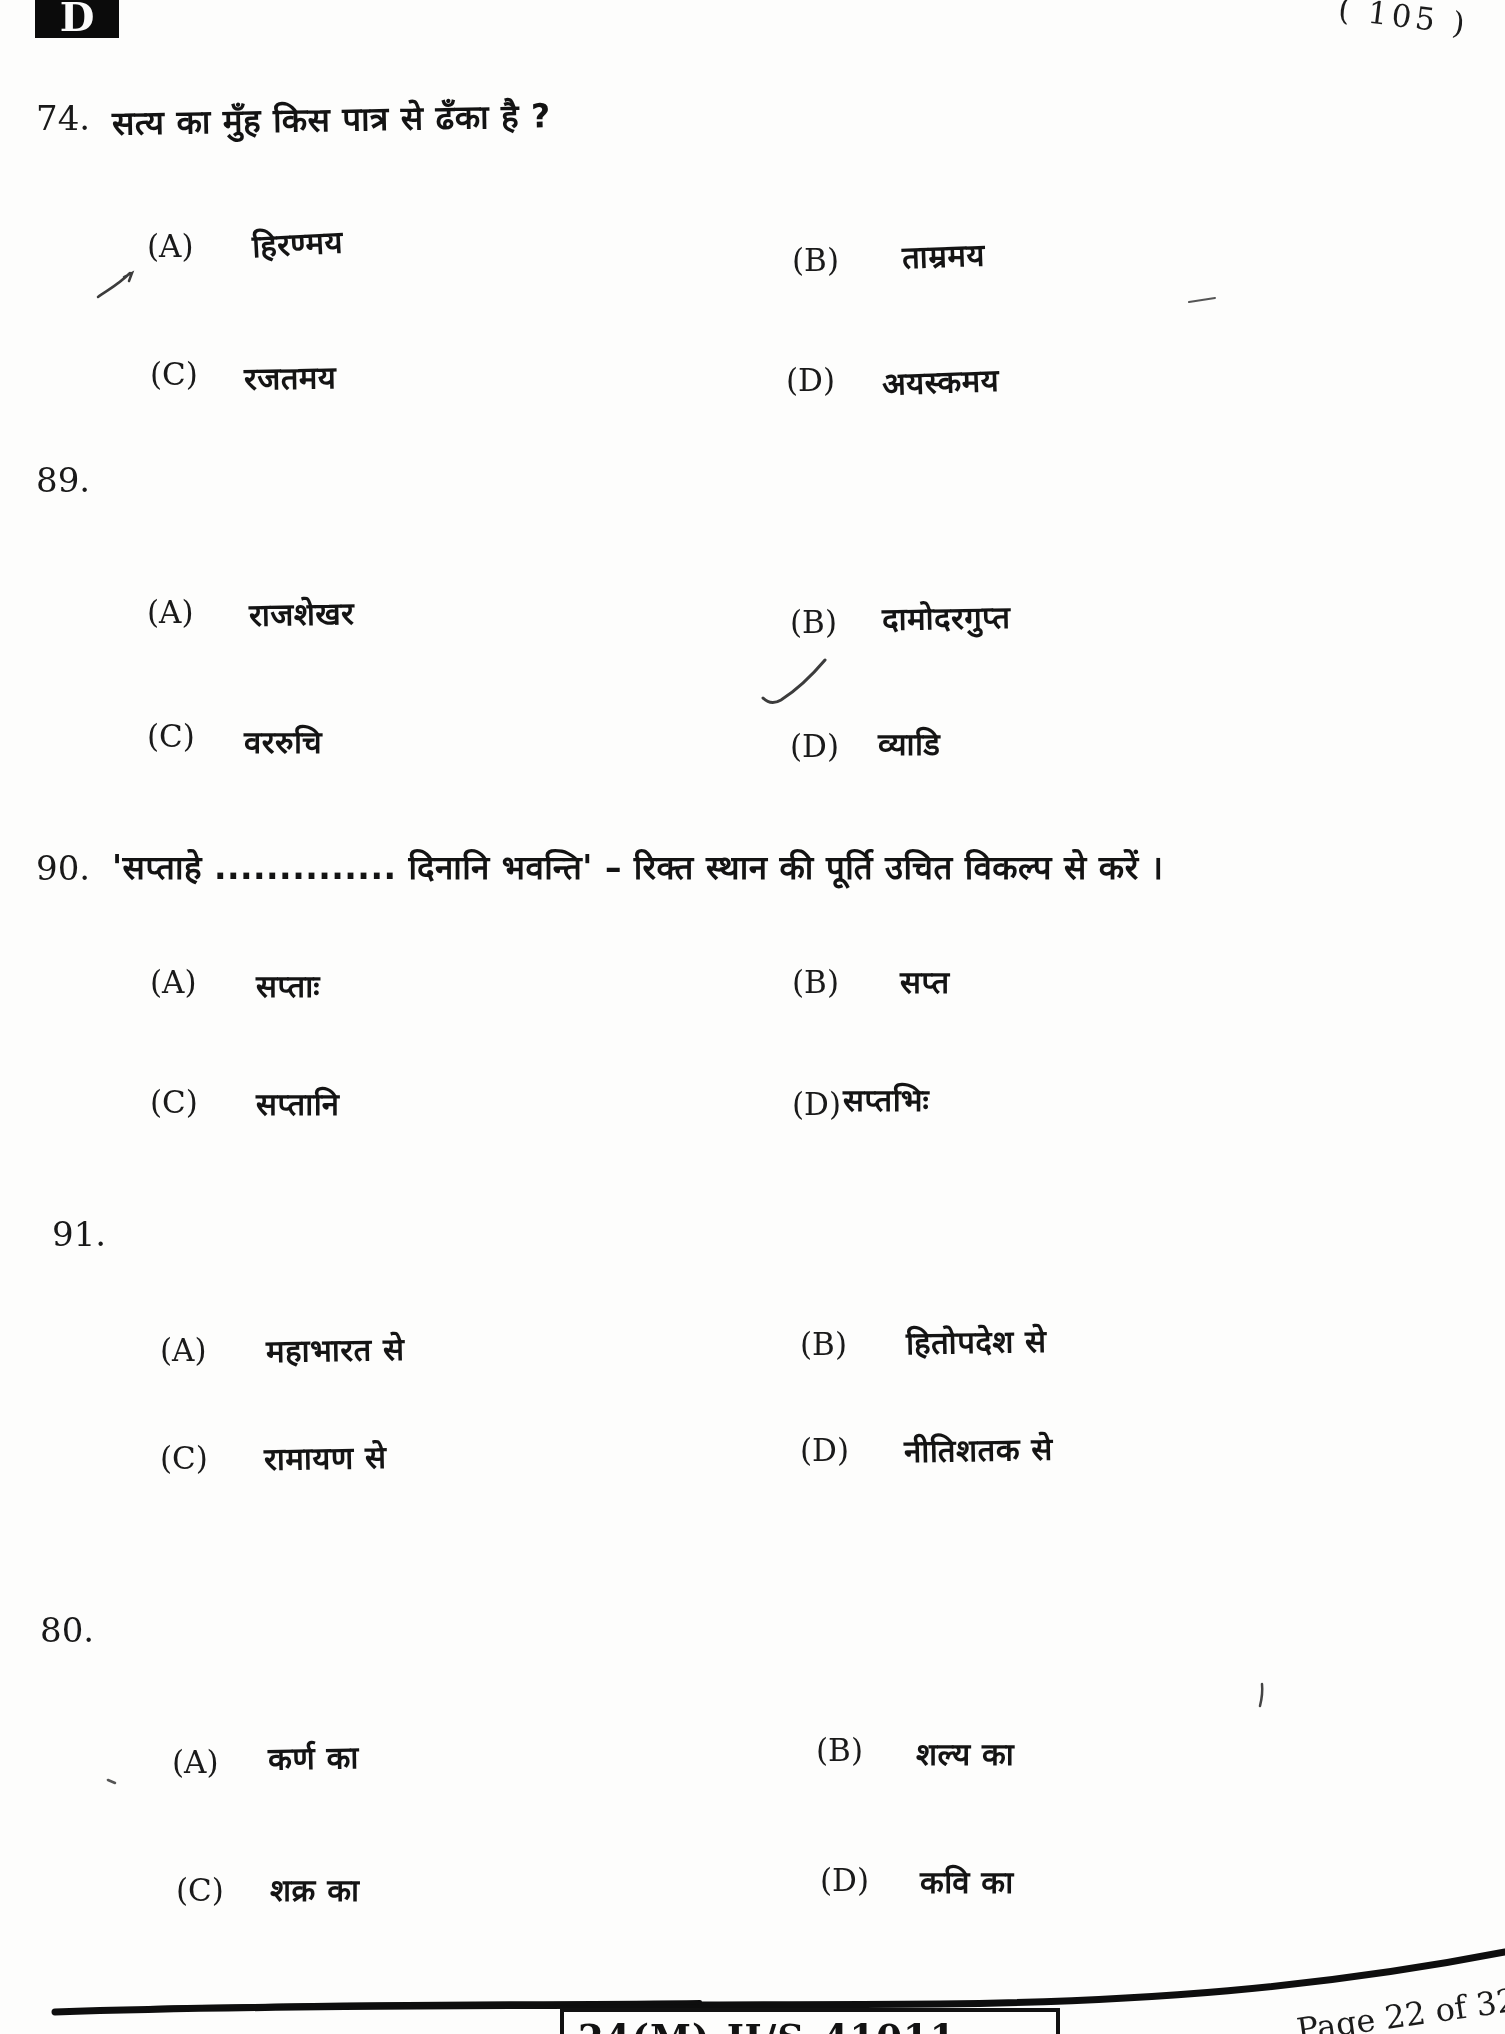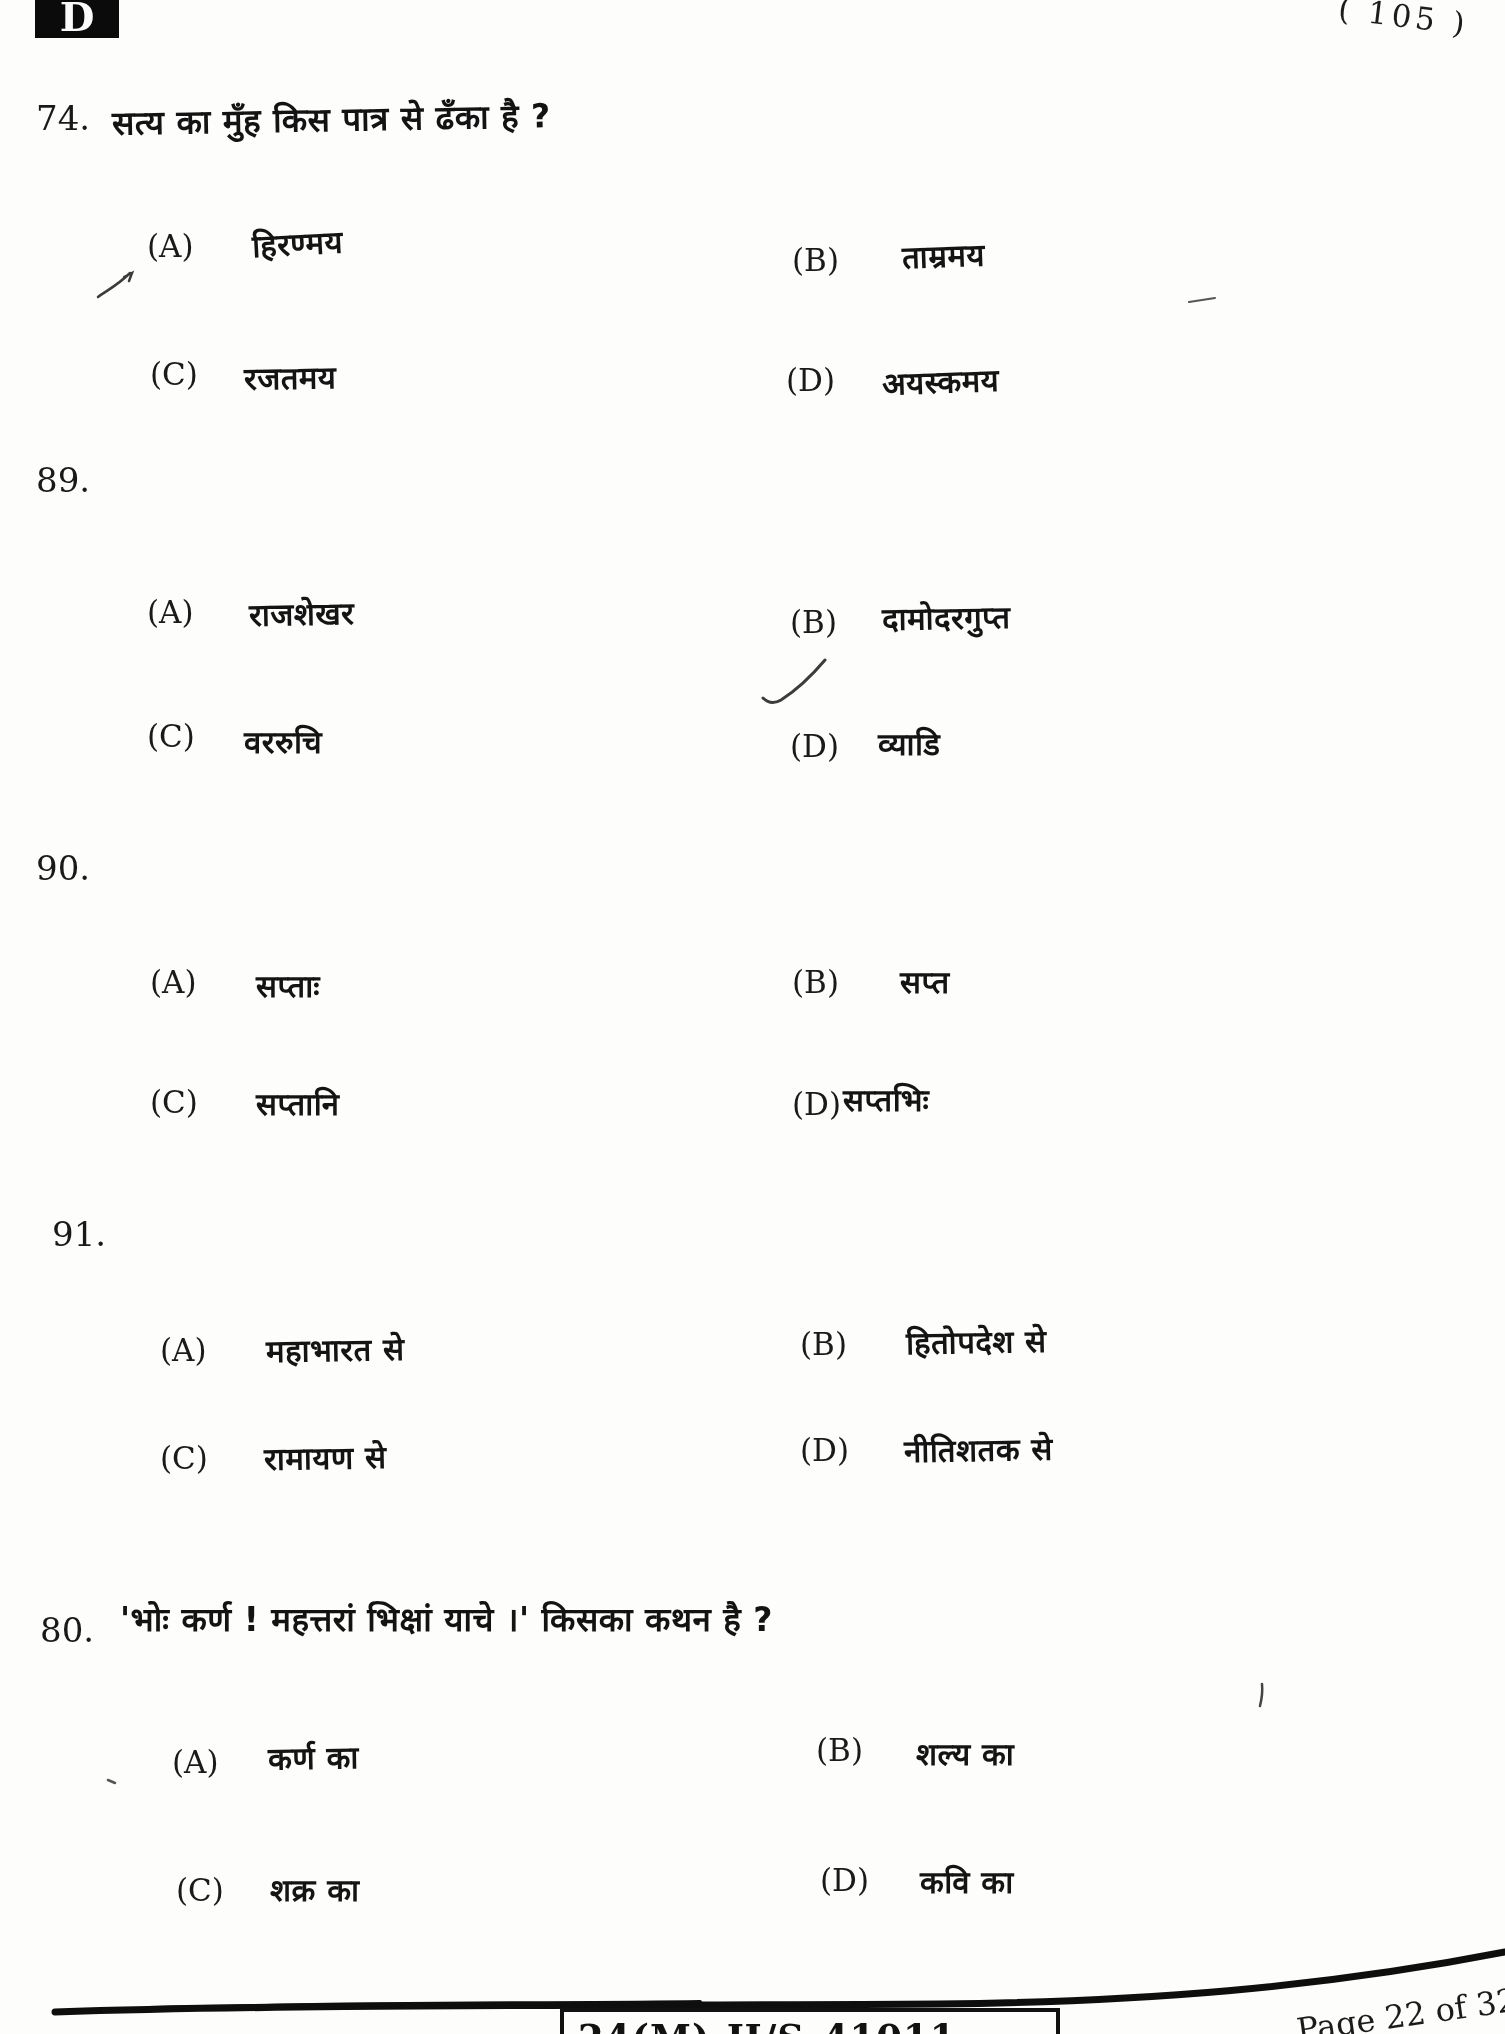--- a/index.html
+++ b/index.html
@@ -105,20 +105,21 @@
     <span class="txt t-n1" style="left:882px;top:596px">दामोदरगुप्त</span>
   </div>
   <div class="row">
     <span class="lbl" style="left:147px;top:718px">(C)</span>
     <span class="txt" style="left:244px;top:720px">वररुचि</span>
     <span class="lbl" style="left:790px;top:728px">(D)</span>
     <span class="txt" style="left:878px;top:722px">व्याडि</span>
   </div>
 
   <span class="q-num" style="left:36px;top:848px">90.</span>
+  <span class="q-text" style="left:112px;top:844px">'सप्ताहे .............. दिनानि भवन्ति' – रिक्त स्थान की पूर्ति उचित विकल्प से करें ।</span>
   <div class="row">
     <span class="lbl" style="left:150px;top:964px">(A)</span>
     <span class="txt" style="left:256px;top:964px">सप्ताः</span>
     <span class="lbl" style="left:792px;top:964px">(B)</span>
     <span class="txt" style="left:900px;top:960px">सप्त</span>
   </div>
   <div class="row">
     <span class="lbl" style="left:150px;top:1084px">(C)</span>
     <span class="txt" style="left:256px;top:1082px">सप्तानि</span>
     <span class="lbl" style="left:792px;top:1086px">(D)</span>
@@ -133,21 +134,20 @@
     <span class="txt t-n1" style="left:906px;top:1320px">हितोपदेश से</span>
   </div>
   <div class="row">
     <span class="lbl" style="left:160px;top:1440px">(C)</span>
     <span class="txt t-n1" style="left:264px;top:1436px">रामायण से</span>
     <span class="lbl" style="left:800px;top:1432px">(D)</span>
     <span class="txt t-n1" style="left:904px;top:1428px">नीतिशतक से</span>
   </div>
 
   <span class="q-num" style="left:40px;top:1610px">80.</span>
-  <span class="q-text" style="left:120px;top:1596px">'भोः कर्ण ! महत्तरां भिक्षां याचे ।' किसका कथन है ?</span>
   <div class="row">
     <span class="lbl" style="left:172px;top:1744px">(A)</span>
     <span class="txt t-n1" style="left:268px;top:1736px">कर्ण का</span>
     <span class="lbl" style="left:816px;top:1732px">(B)</span>
     <span class="txt" style="left:916px;top:1732px">शल्य का</span>
   </div>
   <div class="row">
     <span class="lbl" style="left:176px;top:1872px">(C)</span>
     <span class="txt" style="left:270px;top:1868px">शक्र का</span>
     <span class="lbl" style="left:820px;top:1862px">(D)</span>

